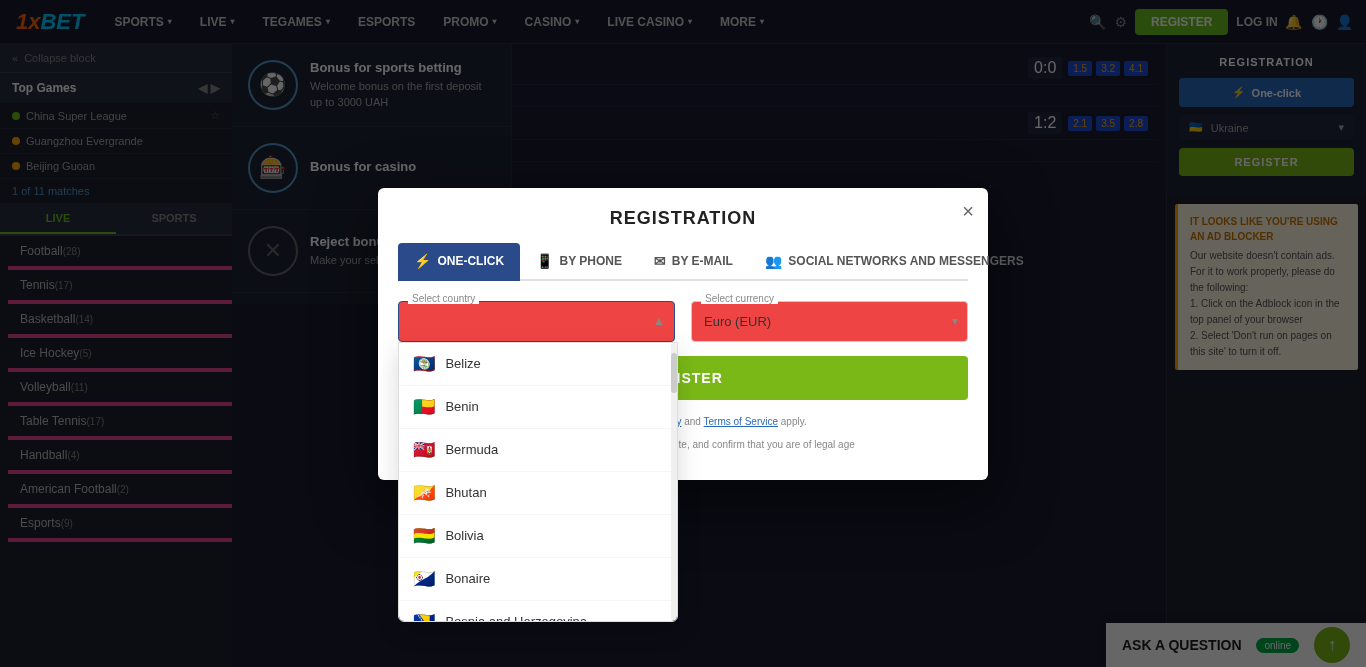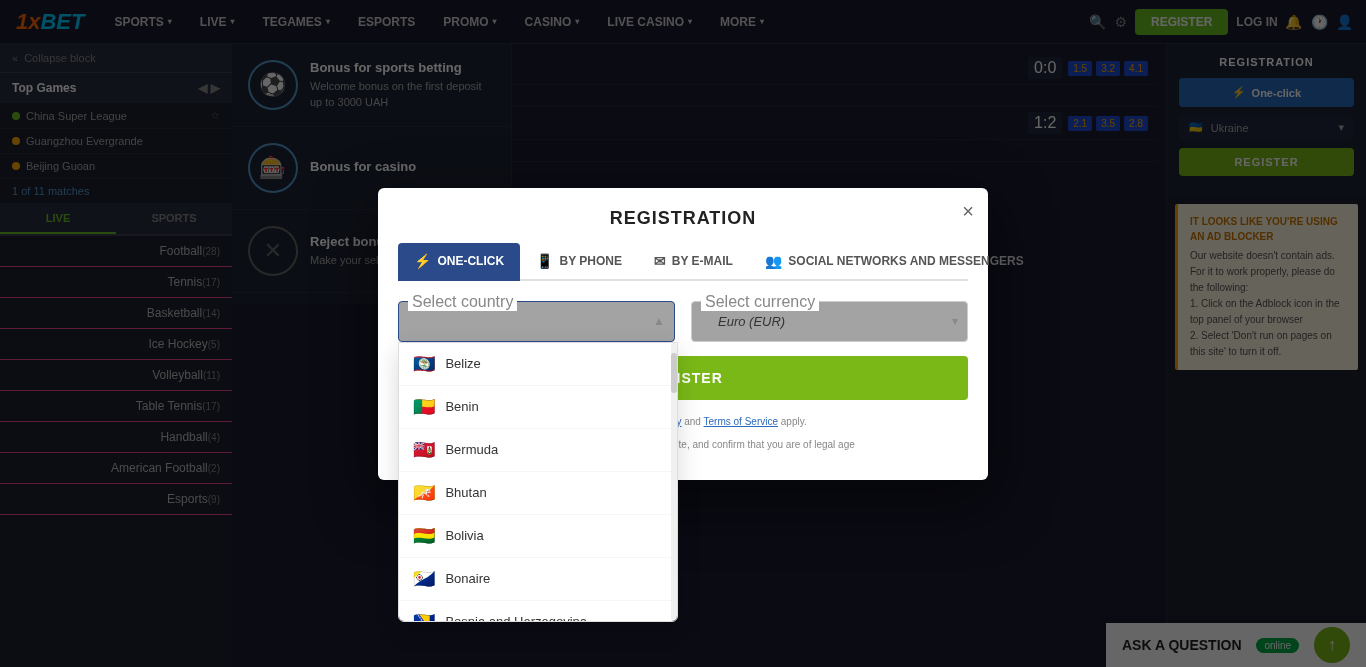--- a/index.html
+++ b/index.html
@@ -68,22 +68,22 @@
     .sidebar-item .yellow { background: #ffaa00; }
     .sidebar-nav {
       background: #2a2d42; display: flex; border-bottom: 2px solid #3a3d52;
     }
     .sidebar-nav-item {
       flex: 1; text-align: center; padding: 8px 4px; font-size: 11px; color: #888;
       cursor: pointer; font-weight: 600;
     }
     .sidebar-nav-item.active { color: #6abf1f; border-bottom: 2px solid #6abf1f; }
     .sidebar-sport-item {
-      padding: 8px 12px; font-size: 12px; color: #bbb; border-bottom: 1px solid #ec4899;
-      display: flex; justify-content: flex-end; align-items: center; cursor: pointer;
+      padding: 8px 12px; font-size: 12px; color: #bbb; border-bottom: 4px solid #ec4899;
+      display: flex; justify-content: flex-start; align-items: center; cursor: pointer; margin-left: 8px;
     }
     .sidebar-sport-item .count { color: #888; font-size: 10px; }
 
     
     .main-content {
       position: absolute; top: 44px; left: 232px; width: calc(100% - 232px - 200px);
       height: calc(100% - 44px); background: #1a1c30; z-index: 5; overflow: hidden;
     }
 
     
@@ -153,26 +153,26 @@
       color: #fff; background: #2a4a8a; border-radius: 4px 4px 0 0; border-bottom-color: #2a4a8a;
     }
     .modal-tab .tab-icon { font-size: 14px; }
     .modal-body { padding: 20px; }
 
     
     .form-row { display: flex; gap: 16px; margin-bottom: 14px; }
     .form-group { flex: 1; position: relative; }
     .form-label {
       position: absolute; top: -8px; left: 10px; background: #fff;
-      font-size: 16px; color: #888; padding: 0 4px; z-index: 1;
+      font-size: 10px; color: #888; padding: 0 4px; z-index: 1;
     }
     .form-select {
-      width: 100%; padding: 12px 36px 12px 26px; border: 1.5px solid #2a4a8a;
+      width: 100%; padding: 12px 36px 12px 12px; border: 1.5px solid #2a4a8a;
       border-radius: 4px; font-size: 13px; color: #333; appearance: none;
-      background: #a3a3a3; cursor: pointer; font-style: italic;
+      background: #ef4444; cursor: pointer;
     }
     .form-select-arrow {
       position: absolute; right: 10px; top: 50%; transform: translateY(-50%);
       color: #888; pointer-events: none; font-size: 12px;
     }
 
     
     .country-dropdown {
       position: absolute; top: 100%; left: 0; width: 280px;
       background: #fff; border: 1px solid #ddd; border-radius: 0 0 6px 6px;

